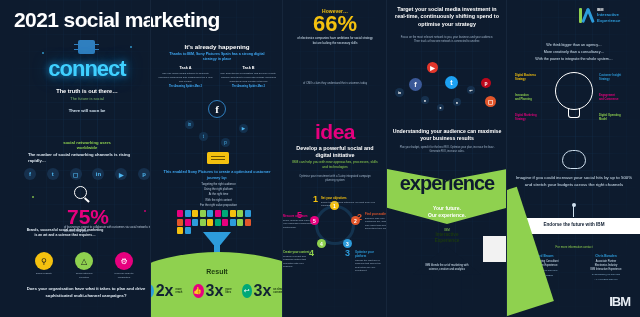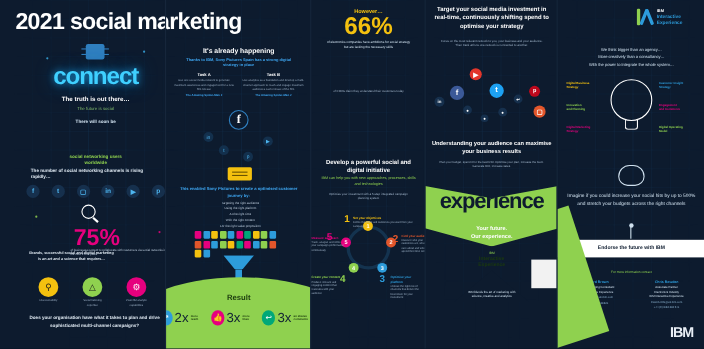--- a/index.html
+++ b/index.html
@@ -100,21 +100,21 @@
   .funnel .fu { width:28px; height:13px; background:#2d9cdb; clip-path:polygon(0 0,100% 0,62% 100%,38% 100%); }
   .funnel .fs { margin:0 auto; width:6px; height:13px; background:#2d9cdb; }
   .greenhill { position:absolute; left:-40px; top:252px; width:215px; height:120px;
                background:#8fd14f; border-radius:50% 50% 0 0 / 40% 40% 0 0; }
   .res { position:absolute; left:0; top:268px; width:132px; text-align:center;
          font-size:7px; font-weight:bold; color:#1b3a0e; }
   .res-row { position:absolute; left:-6px; top:282px; width:144px; display:flex; justify-content:center; gap:7px; }
   .res-i { display:flex; align-items:center; gap:2px; }
   .res-i .rb { width:14px; height:14px; border-radius:50%; display:flex; align-items:center;
                justify-content:center; font-size:7px; color:#fff; }
-  .res-i .rx { font-size:12px; font-weight:normal; color:#123; }
+  .res-i .rx { font-size:16px; font-weight:bold; color:#123; }
   .res-i .rl { font-size:2.6px; line-height:1.3; color:#1b3a0e; font-weight:bold; text-align:left; }
 
   
   #col3 { left:282px; width:104px; border-left:1px solid #16263b; }
   .how { position:absolute; left:0; top:8px; width:104px; text-align:center; font-size:5px;
          font-weight:bold; color:#f4c10f; }
   .p66 { position:absolute; left:0; top:13px; width:104px; text-align:center; font-size:22px;
          font-weight:bold; color:#f4c10f; line-height:1; }
   .h3s { position:absolute; left:12px; top:36px; width:80px; text-align:center; font-size:2.9px;
          line-height:1.55; color:#cfe0ee; }
@@ -348,20 +348,21 @@
   </div>
 
   <div class="col" id="col3">
     <div class="circuit"></div>
 
     <div class="how">However…</div>
     <div class="p66">66%</div>
     <div class="h3s">of electronics companies have ambitions for social strategy but are lacking the necessary skills</div>
     <div class="h3s2">of CMOs claim they understand their customers today</div>
 
+    <div class="idea">idea</div>
     <div class="h3t">Develop a powerful social and digital initiative</div>
     <div class="h3u">IBM can help you with new approaches, processes, skills and technologies</div>
     <div class="h3v">Optimise your investment with a 5-step integrated campaign planning system</div>
 
     <div class="ring"></div>
     <div class="step" style="left:47px;top:201px;background:#f4c10f">1</div>
     <div class="step" style="left:68px;top:216px;background:#e2562b">2</div>
     <div class="step" style="left:60px;top:239px;background:#2d9cdb">3</div>
     <div class="step" style="left:34px;top:239px;background:#8fd14f">4</div>
     <div class="step" style="left:27px;top:216px;background:#e6007e">5</div>

